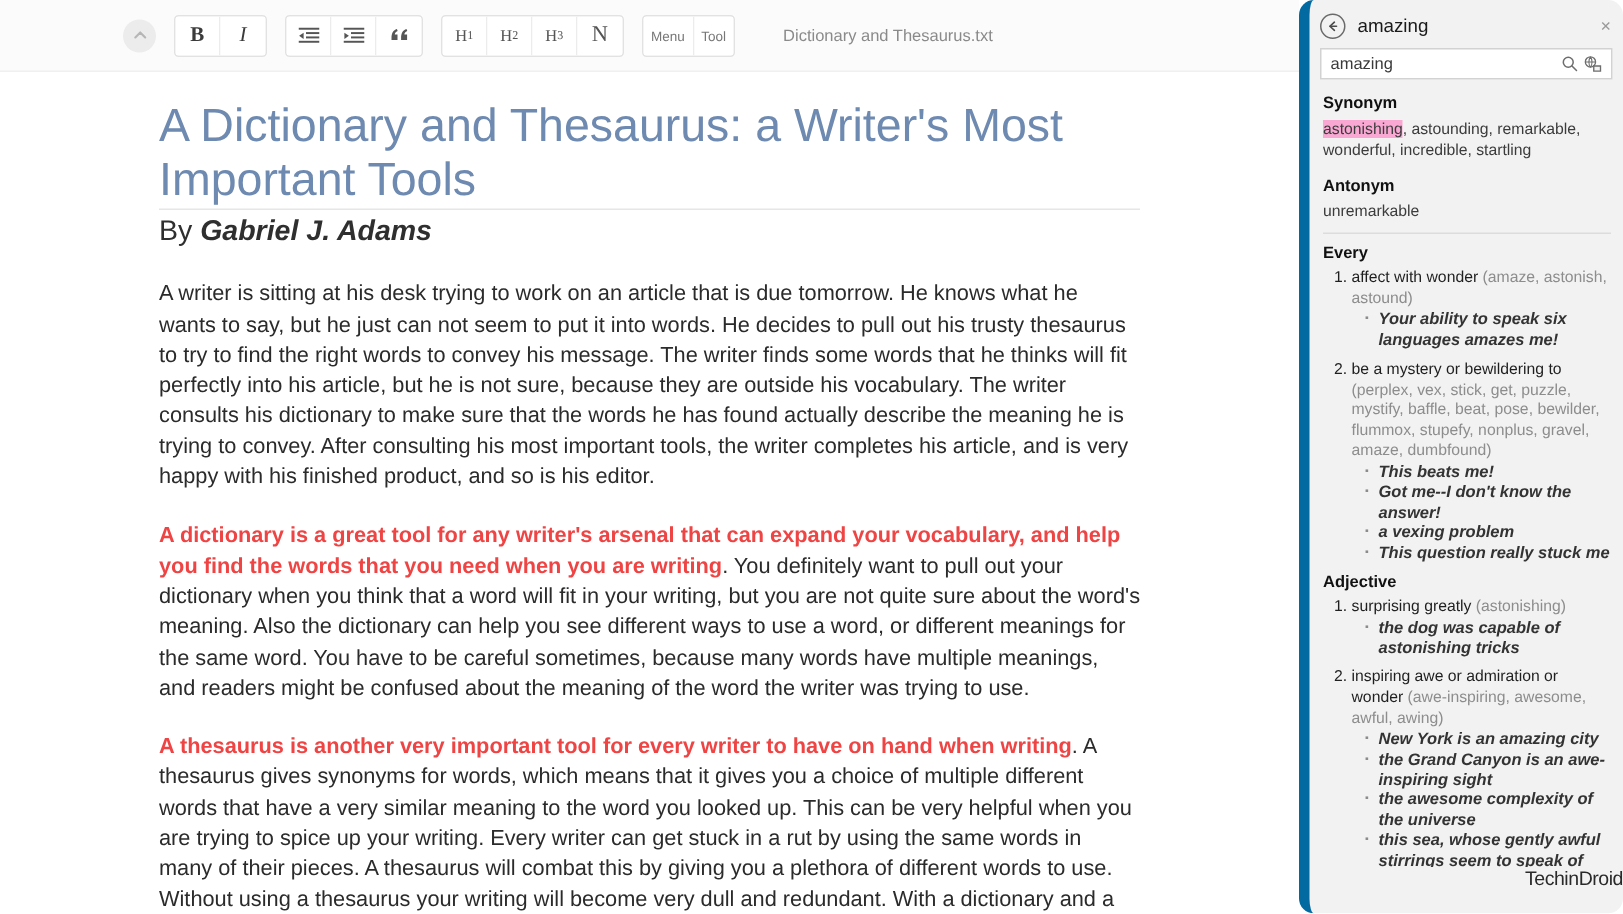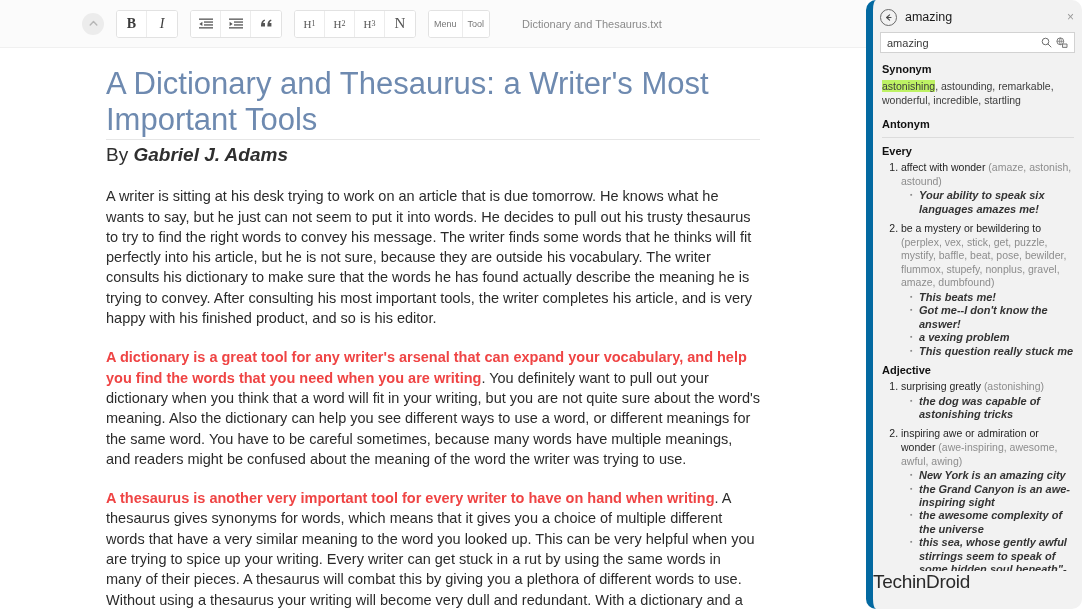--- a/index.html
+++ b/index.html
@@ -90,39 +90,39 @@
   }
   .search-val{font-size:11px;color:#3a3a3a;flex:1;}
   .sb-icon{width:16px;display:flex;align-items:center;justify-content:center;}
   .panel-body{
     flex:1;overflow:hidden;padding:10px 8px 0 9px;box-sizing:border-box;
   }
   .sec-h{font-size:11px;font-weight:bold;color:#111;margin:0 0 4px 0;}
   .sec-h.sp{margin-top:11px;}
   .hr{height:1px;background:#dcdcdc;margin:7px 0 7px 0;}
   .syn-line{font-size:10.5px;color:#3c3c3c;line-height:14px;margin:0;}
-  .syn-line .hl{background:#bef264;}
+  .syn-line .hl{background:#f9a8d4;}
   .ant-line{font-size:10.5px;color:#3c3c3c;line-height:14px;margin:0;}
   ol.defs{margin:3px 0 0 0;padding-left:19px;}
   ol.defs>li{
     font-size:10.5px;color:#1f1f1f;line-height:13.6px;
     margin-bottom:6px;
   }
   ol.defs>li .gloss{color:#8d8d8d;}
   ul.exs{list-style:none;margin:1px 0 0 0;padding-left:9px;}
   ul.exs>li{
     font-size:11px;color:#333;font-style:italic;line-height:13.4px;
     position:relative;padding-left:9px;font-weight:bold;
   }
   ul.exs>li:before{
     content:"\25AA";position:absolute;left:0;top:-1px;
     font-size:7px;color:#8b8b8b;font-style:normal;
   }
   .watermark{
-    text-align:left;font-size:19px;color:#2a2a2a;
+    text-align:right;font-size:13px;color:#2a2a2a;
     font-family:"Liberation Sans",sans-serif;
     padding-bottom:16px;letter-spacing:-0.3px;
   }
 </style>
 </head>
 <body>
 
 <div class="app">
 
   <div class="editor">
@@ -237,20 +237,21 @@
         </svg>
       </div>
     </div>
 
     <div class="panel-body">
 
       <div class="sec-h">Synonym</div>
       <p class="syn-line"><span class="hl">astonishing</span><span>, astounding, remarkable, wonderful, incredible, startling</span></p>
 
       <div class="sec-h sp">Antonym</div>
+      <p class="ant-line">unremarkable</p>
 
       <div class="hr"></div>
 
       <div class="sec-h">Every</div>
       <ol class="defs">
         <li>
           <span>affect with wonder </span><span class="gloss">(amaze, astonish, astound)</span>
           <ul class="exs">
             <li>Your ability to speak six languages amazes me!</li>
           </ul>

